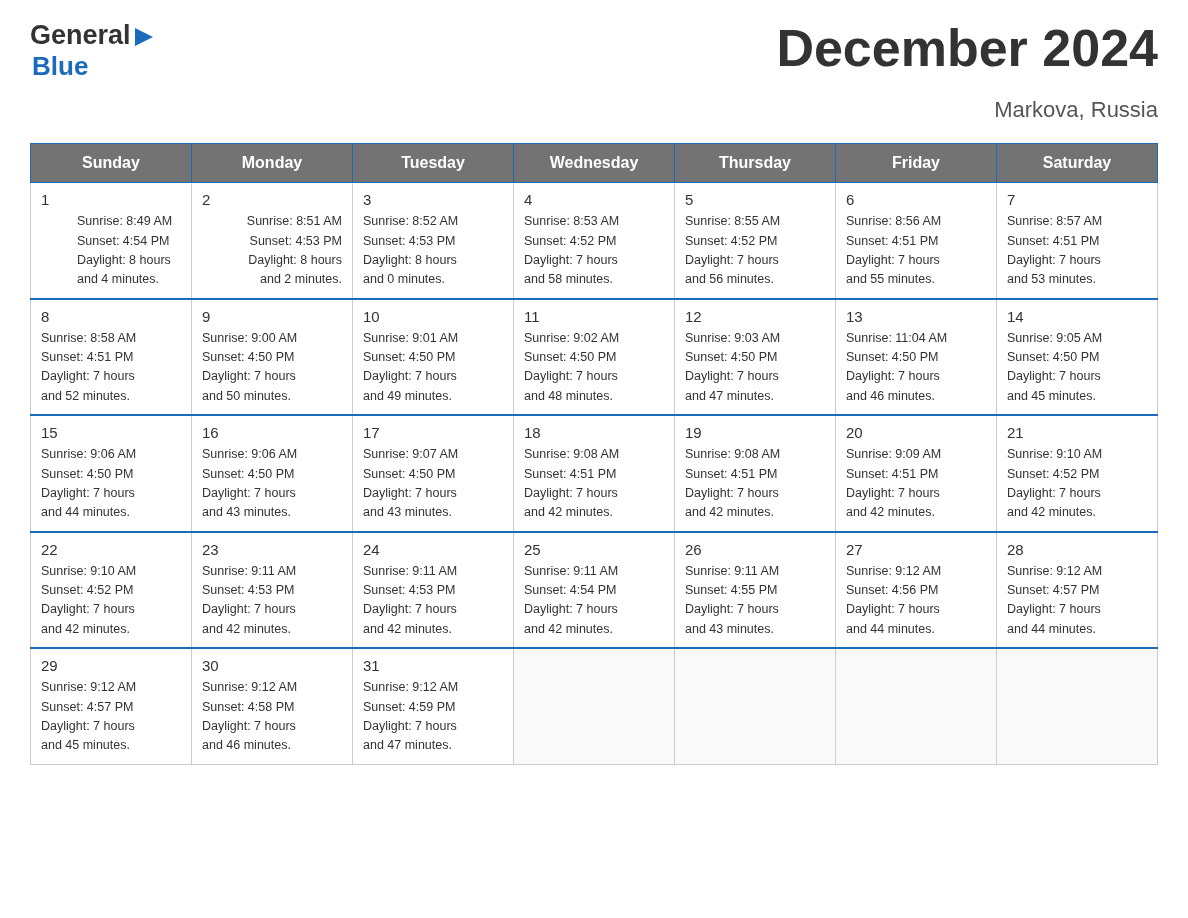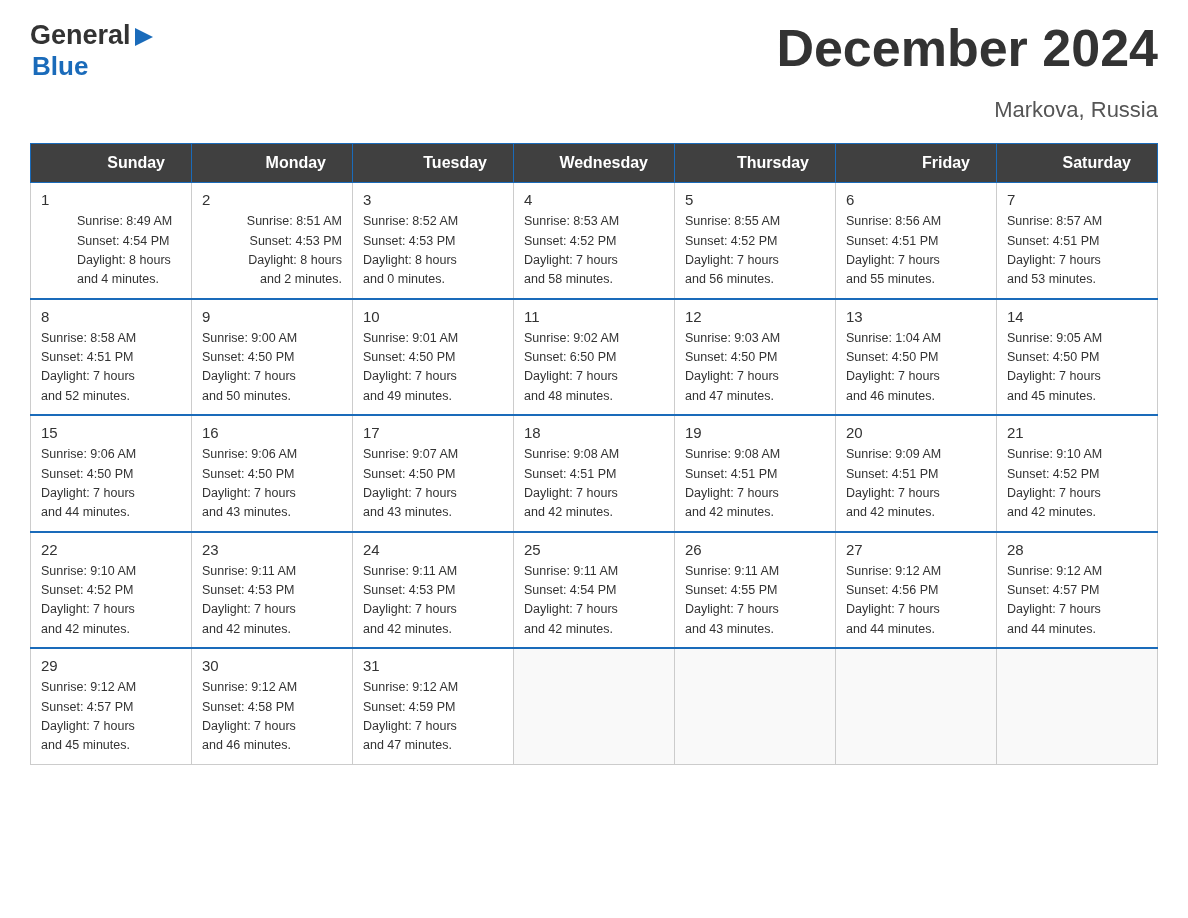--- a/index.html
+++ b/index.html
@@ -44,26 +44,26 @@
       font-size: 22px;
       color: #555;
       margin-top: 20px;
     }
     .calendar {
       width: 100%;
       border-collapse: collapse;
       border: 1px solid #aaa;
     }
     .calendar th {
-      background-color: #404040;
+      background-color: #737373;
       color: #fff;
       font-size: 16px;
       font-weight: bold;
       padding: 10px 26px;
-      text-align: right;
+      text-align: center;
       border: 1px solid #1a6bba;
     }
     .calendar td {
       vertical-align: top;
       padding: 8px 10px;
       font-size: 13px;
       color: #333;
       border: 1px solid #ccc;
       width: calc(100% / 7);
       min-height: 100px;
@@ -188,34 +188,34 @@
         <td>
           <span class="day-num">10</span>
           <div class="day-info" style="white-space: pre-line;">Sunrise: 9:01 AM
 Sunset: 4:50 PM
 Daylight: 7 hours
 and 49 minutes.</div>
         </td>
         <td>
           <span class="day-num">11</span>
           <div class="day-info" style="white-space: pre-line;">Sunrise: 9:02 AM
-Sunset: 6:50 PM
+Sunset: 4:50 PM
 Daylight: 7 hours
 and 48 minutes.</div>
         </td>
         <td>
           <span class="day-num">12</span>
           <div class="day-info" style="white-space: pre-line;">Sunrise: 9:03 AM
 Sunset: 4:50 PM
 Daylight: 7 hours
 and 47 minutes.</div>
         </td>
         <td>
           <span class="day-num">13</span>
-          <div class="day-info" style="white-space: pre-line;">Sunrise: 1:04 AM
+          <div class="day-info" style="white-space: pre-line;">Sunrise: 11:04 AM
 Sunset: 4:50 PM
 Daylight: 7 hours
 and 46 minutes.</div>
         </td>
         <td>
           <span class="day-num">14</span>
           <div class="day-info" style="white-space: pre-line;">Sunrise: 9:05 AM
 Sunset: 4:50 PM
 Daylight: 7 hours
 and 45 minutes.</div>

